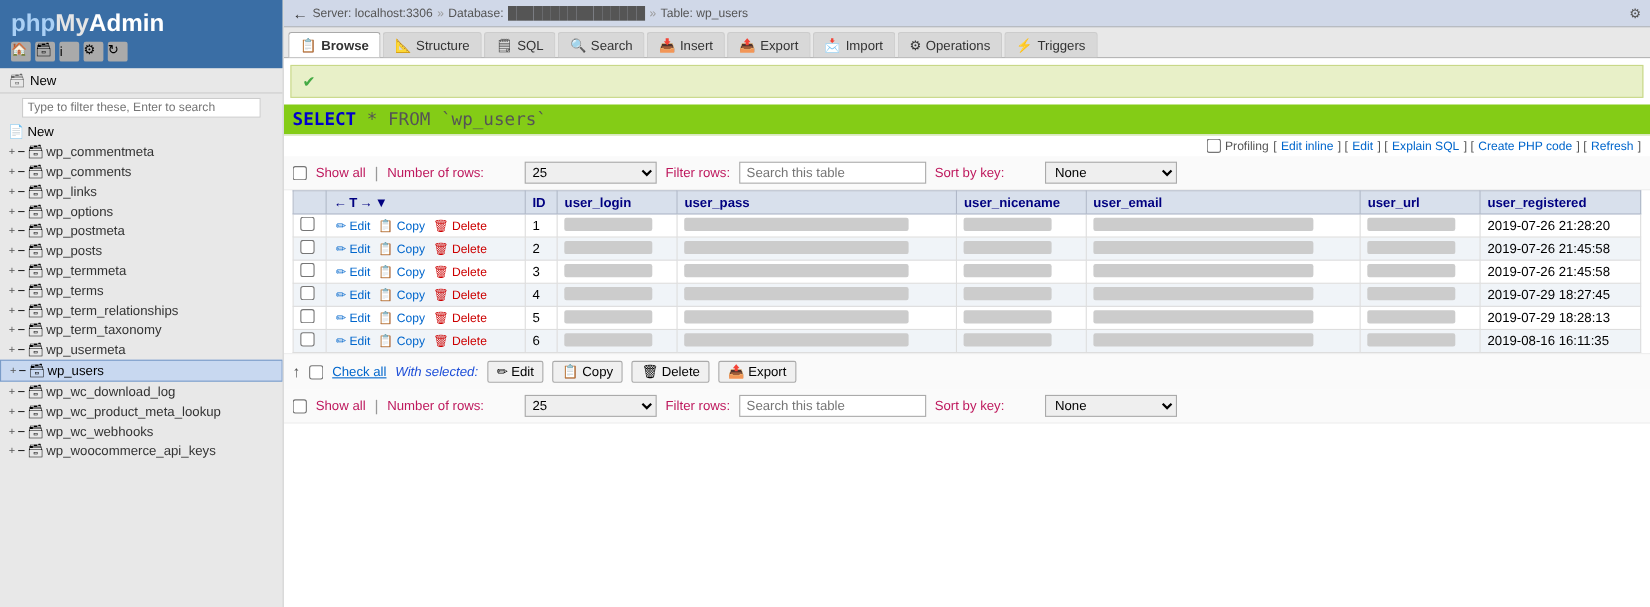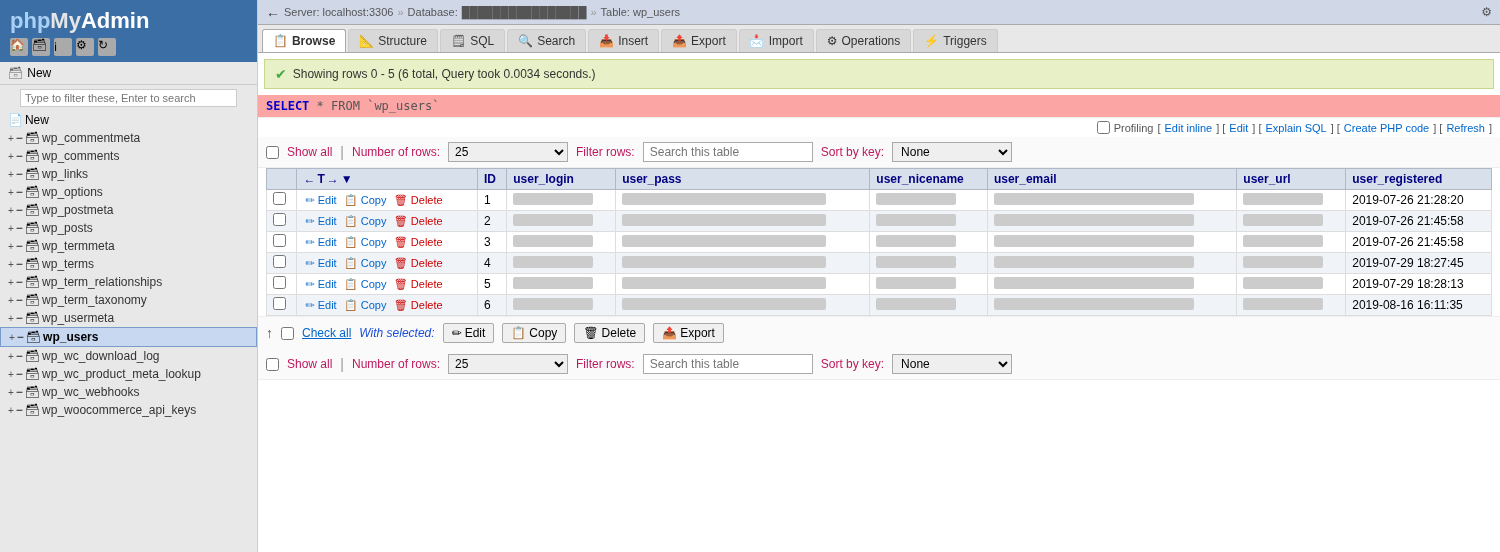--- a/index.html
+++ b/index.html
@@ -34,21 +34,21 @@
     .more-btn { margin-left: auto; font-size: 11px; background: #ccc; border: none; cursor: pointer; padding: 1px 4px; border-radius: 2px; }
     .new-section { display: flex; align-items: center; gap: 4px; padding: 4px 8px; border-bottom: 1px solid #ccc; }
     .new-section .db-icon { color: #666; }
     .filter-box { padding: 4px 20px; }
     .filter-input { width: 100%; padding: 2px 4px; border: 1px solid #ccc; font-size: 11px; background: #fff; }
     .sidebar-list { overflow-y: auto; flex: 1; }
     .sidebar-item { display: flex; align-items: center; gap: 2px; padding: 2px 4px 2px 8px; cursor: pointer; }
     .sidebar-item.active { background: #c8d8f0; border: 1px solid #7a9cc8; }
     .sidebar-item .expand { color: #555; font-size: 10px; cursor: pointer; }
     .sidebar-item .tbl-name { font-size: 12px; color: #333; }
-    .sidebar-item.active .tbl-name { font-weight: bold; color: #000; }
+    .sidebar-item.active .tbl-name { font-weight: normal; color: #000; }
 
     
     #main {
       flex: 1;
       display: flex;
       flex-direction: column;
       overflow: hidden;
       background: #f5f5f5;
     }
     #topbar {
@@ -102,24 +102,24 @@
       padding: 6px 10px;
       font-size: 12px;
       color: #333;
       display: flex;
       align-items: center;
       gap: 6px;
     }
     .status-bar .check-icon { color: #44aa44; font-size: 14px; }
     .query-bar {
       padding: 4px 8px;
-      font-size: 12px;
+      font-size: 16px;
       font-family: monospace;
       color: #555;
-      background: #fca5a5;
+      background: #84cc16;
       border-bottom: 1px solid #eee;
     }
     .query-bar .kw { color: #0000cc; font-weight: bold; }
     .controls-row {
       display: flex;
       align-items: center;
       gap: 8px;
       padding: 5px 8px;
       border-bottom: 1px solid #eee;
       background: #fafafa;
@@ -135,20 +135,21 @@
       border: 1px solid #aaa;
       padding: 2px 6px;
       font-size: 12px;
       width: 170px;
     }
     .controls-row select {
       border: 1px solid #aaa;
       padding: 1px 4px;
       font-size: 12px;
       min-width: 120px;
+      margin-left: 29px;
     }
     .divider { color: #999; font-size: 14px; }
     .options-link { color: #0066cc; font-size: 12px; text-decoration: none; cursor: pointer; }
 
     
     .data-table-wrap { padding: 0 8px; }
     .data-table {
       width: 100%;
       border-collapse: collapse;
       font-size: 12px;
@@ -385,21 +386,20 @@
     <div class="tab">
       <span>⚡</span>
       <span>Triggers</span>
     </div>
   </div>
 
   <div id="content">
 
     <div class="status-bar">
       <span class="check-icon">✔</span>
-      <span>Showing rows 0 - 5 (6 total, Query took 0.0034 seconds.)</span>
     </div>
 
     <div class="query-bar">
       <span class="kw">SELECT</span>
       <span> * FROM `wp_users`</span>
     </div>
 
     <div class="profiling-row">
       <input type="checkbox" style="">
       <span>Profiling</span>

